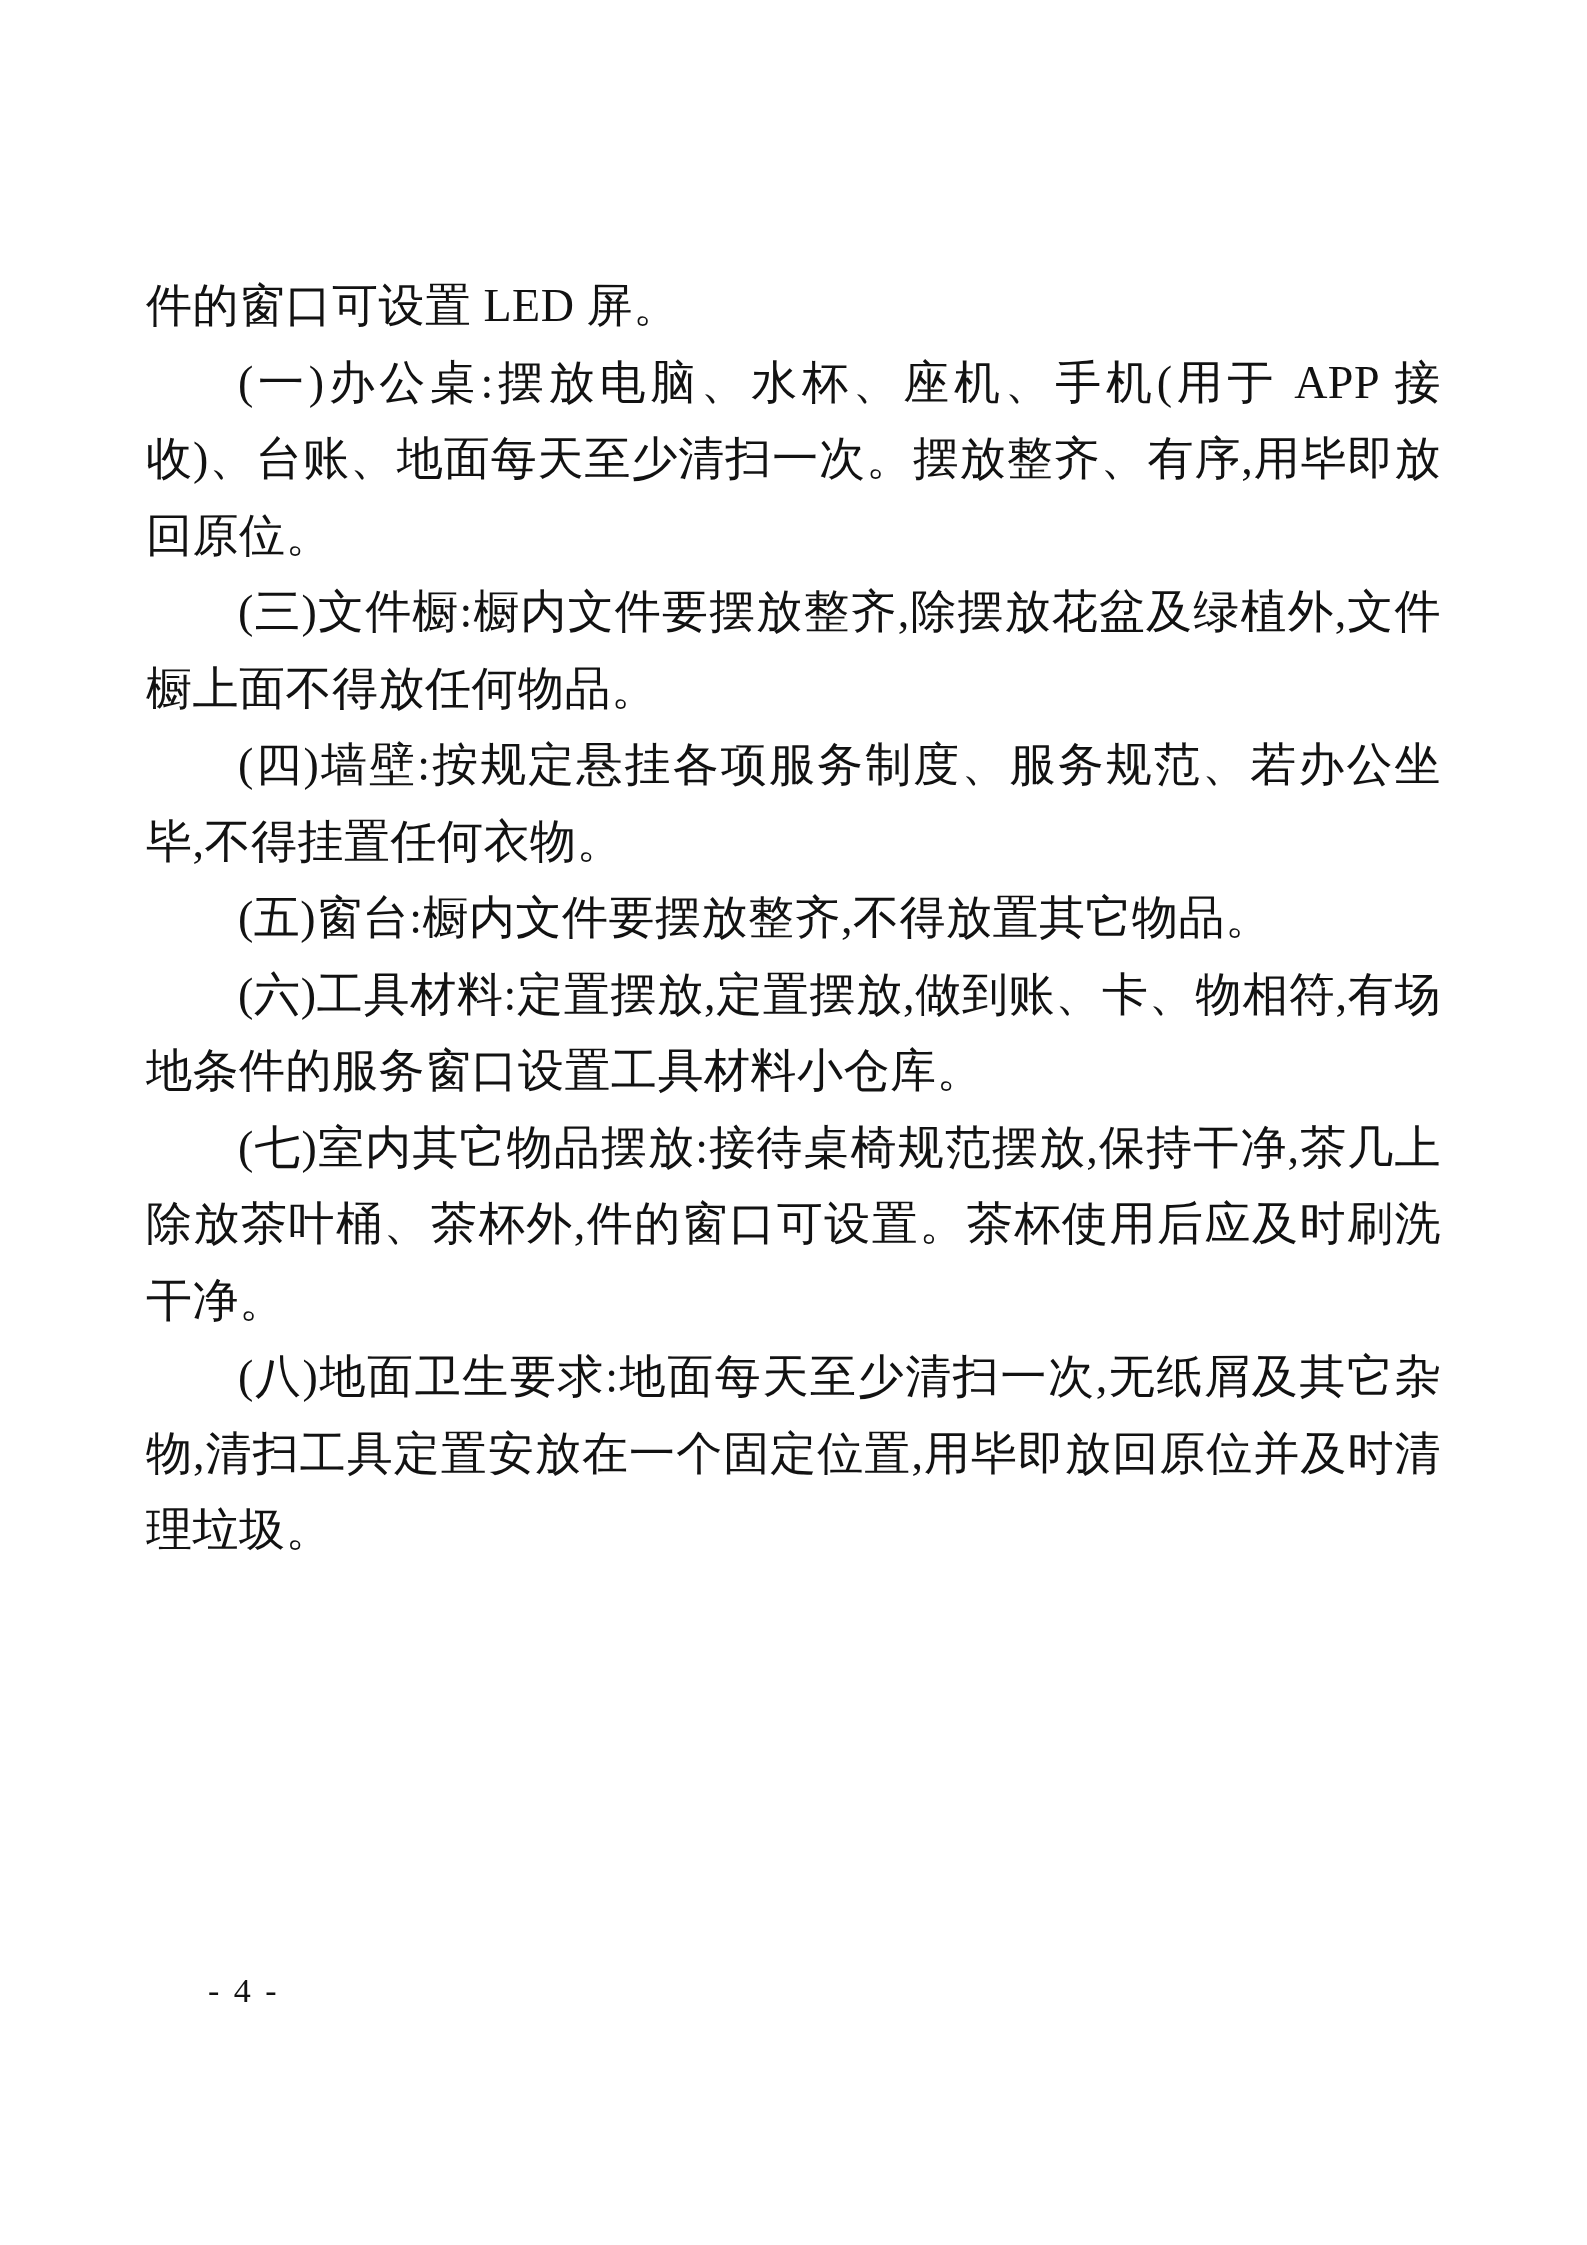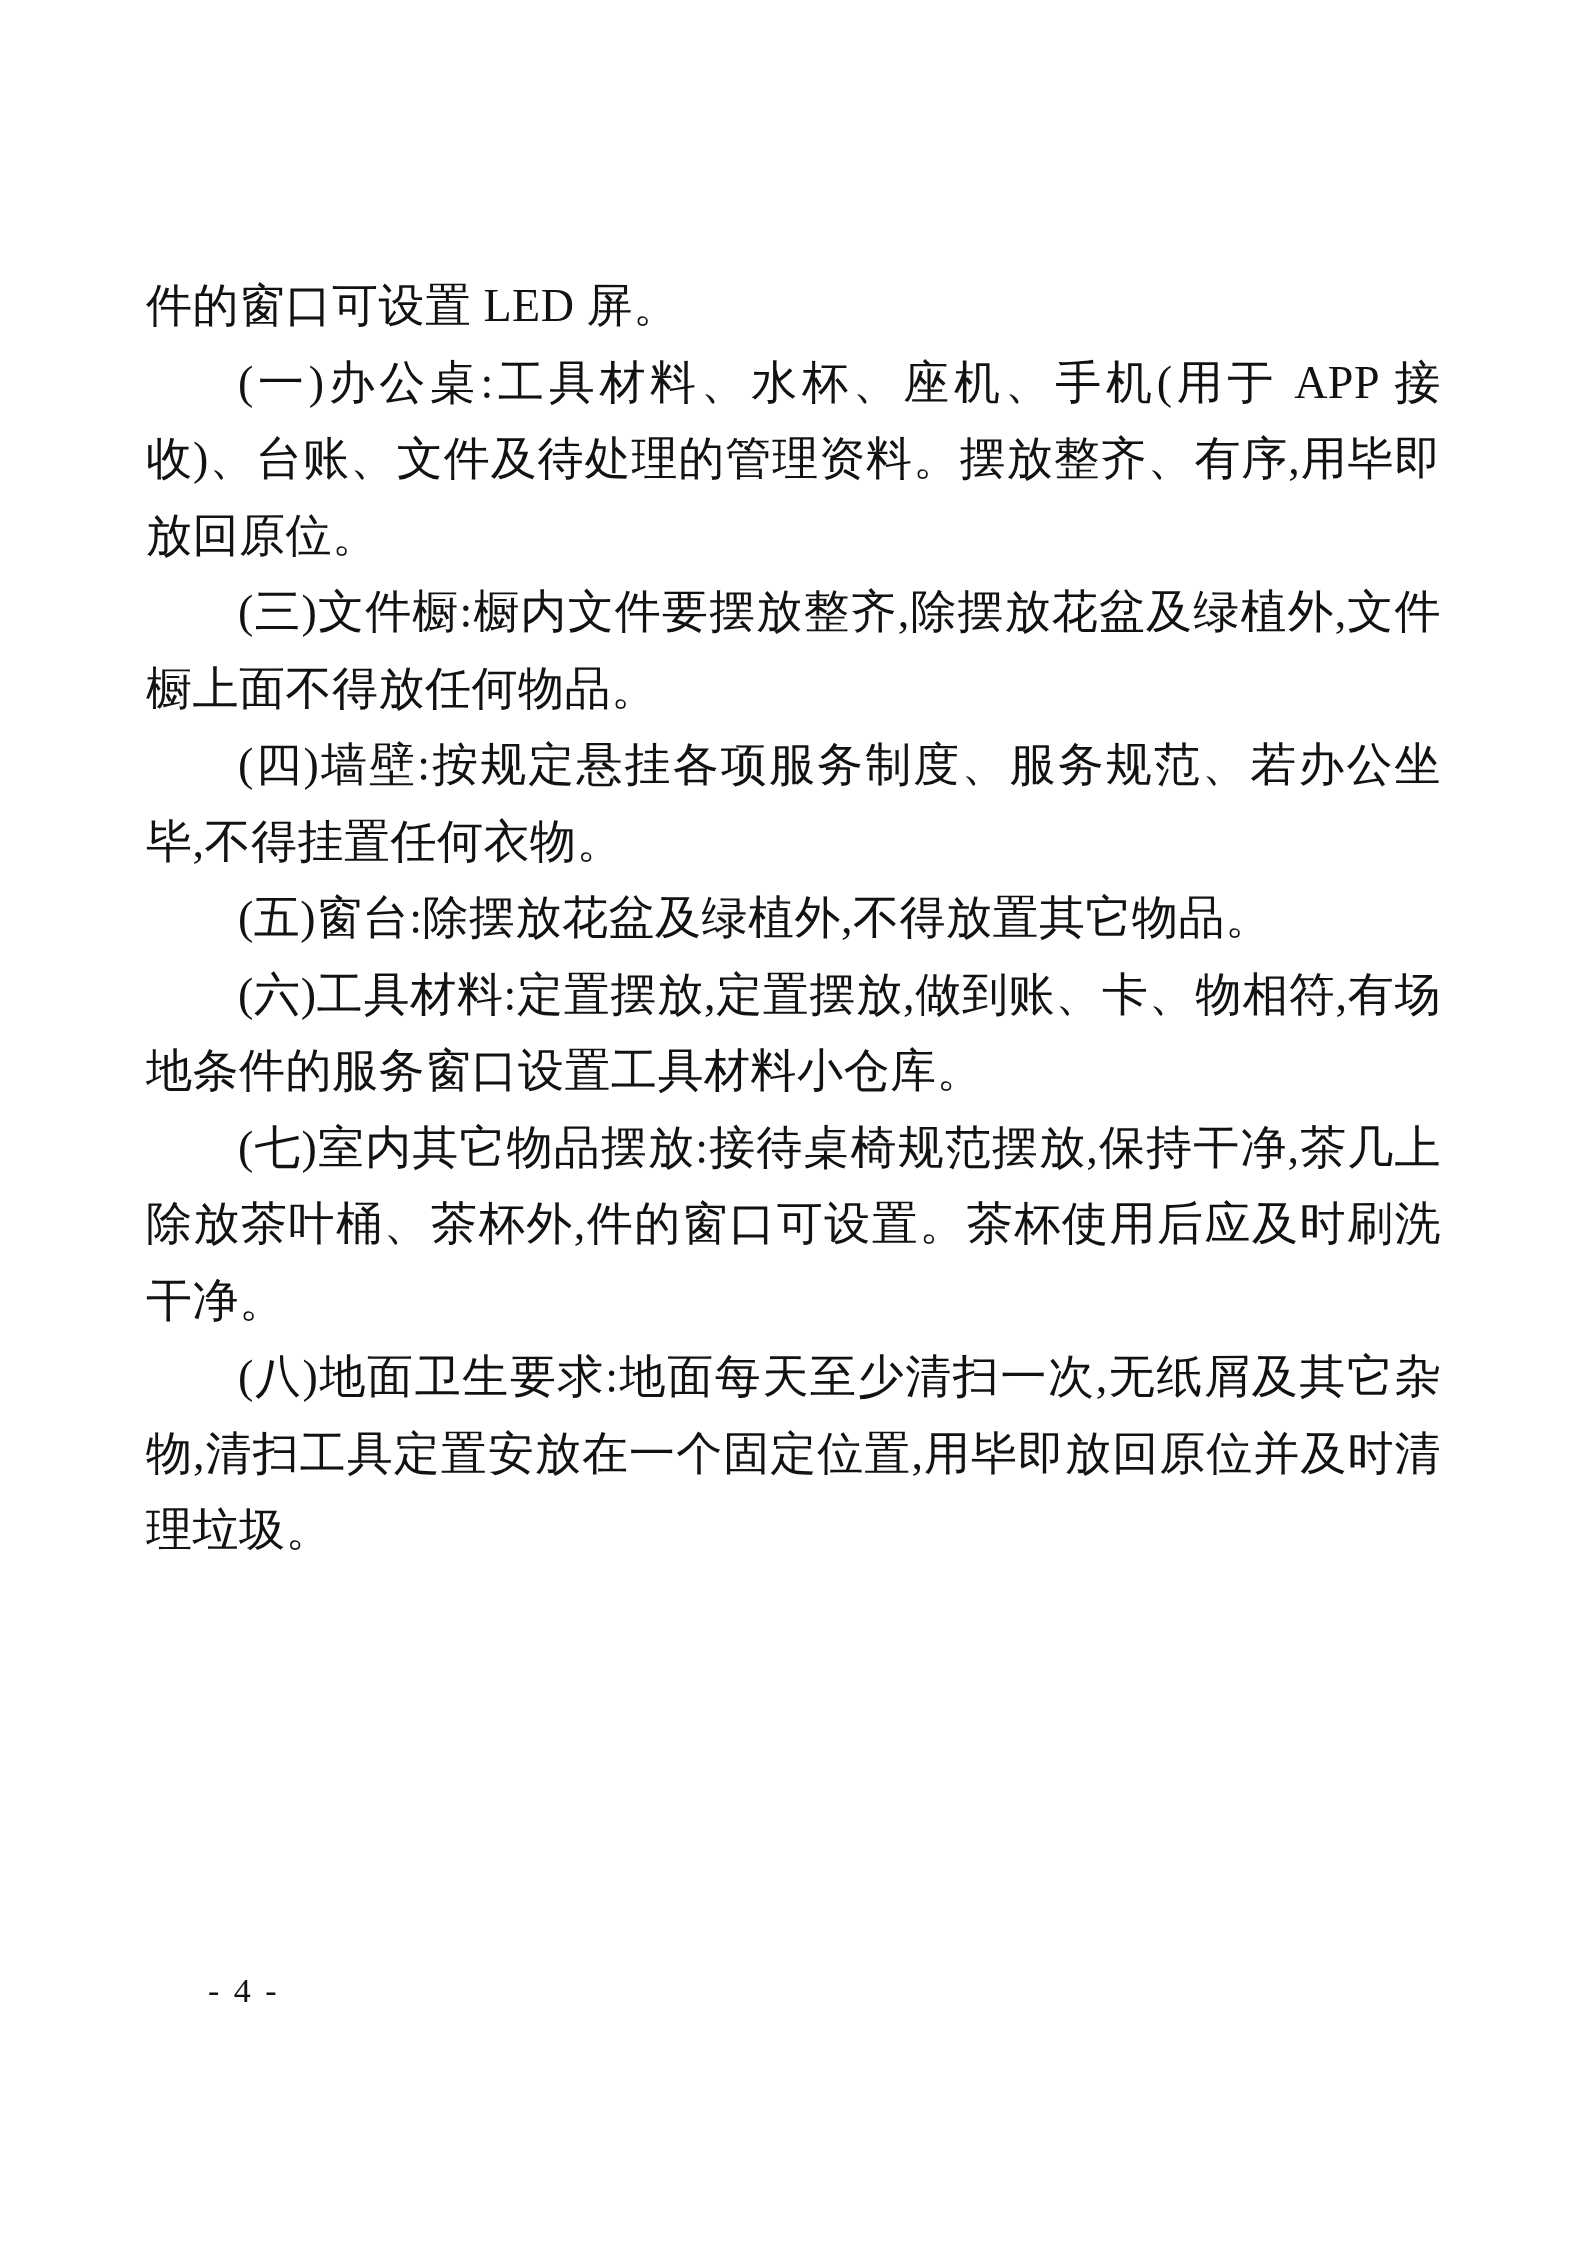--- a/index.html
+++ b/index.html
@@ -43,22 +43,22 @@
     letter-spacing: 3px;
     color: #121212;
   }
 </style>
 </head>
 <body>
 
 <div class="page">
   <div class="content">
     <p class="para no-indent">件的窗口可设置 LED 屏。</p>
-    <p class="para">(一)办公桌:工具材料、水杯、座机、手机(用于 APP 接收)、台账、文件及待处理的管理资料。摆放整齐、有序,用毕即放回原位。</p>
+    <p class="para">(一)办公桌:摆放电脑、水杯、座机、手机(用于 APP 接收)、台账、地面每天至少清扫一次。摆放整齐、有序,用毕即放回原位。</p>
     <p class="para">(三)文件橱:橱内文件要摆放整齐,除摆放花盆及绿植外,文件橱上面不得放任何物品。</p>
     <p class="para">(四)墙壁:按规定悬挂各项服务制度、服务规范、若办公坐毕,不得挂置任何衣物。</p>
-    <p class="para">(五)窗台:除摆放花盆及绿植外,不得放置其它物品。</p>
+    <p class="para">(五)窗台:橱内文件要摆放整齐,不得放置其它物品。</p>
     <p class="para">(六)工具材料:定置摆放,定置摆放,做到账、卡、物相符,有场地条件的服务窗口设置工具材料小仓库。</p>
     <p class="para">(七)室内其它物品摆放:接待桌椅规范摆放,保持干净,茶几上除放茶叶桶、茶杯外,件的窗口可设置。茶杯使用后应及时刷洗干净。</p>
     <p class="para">(八)地面卫生要求:地面每天至少清扫一次,无纸屑及其它杂物,清扫工具定置安放在一个固定位置,用毕即放回原位并及时清理垃圾。</p>
   </div>
   <div class="footer">- 4 -</div>
 </div>
 
 </body></html>

